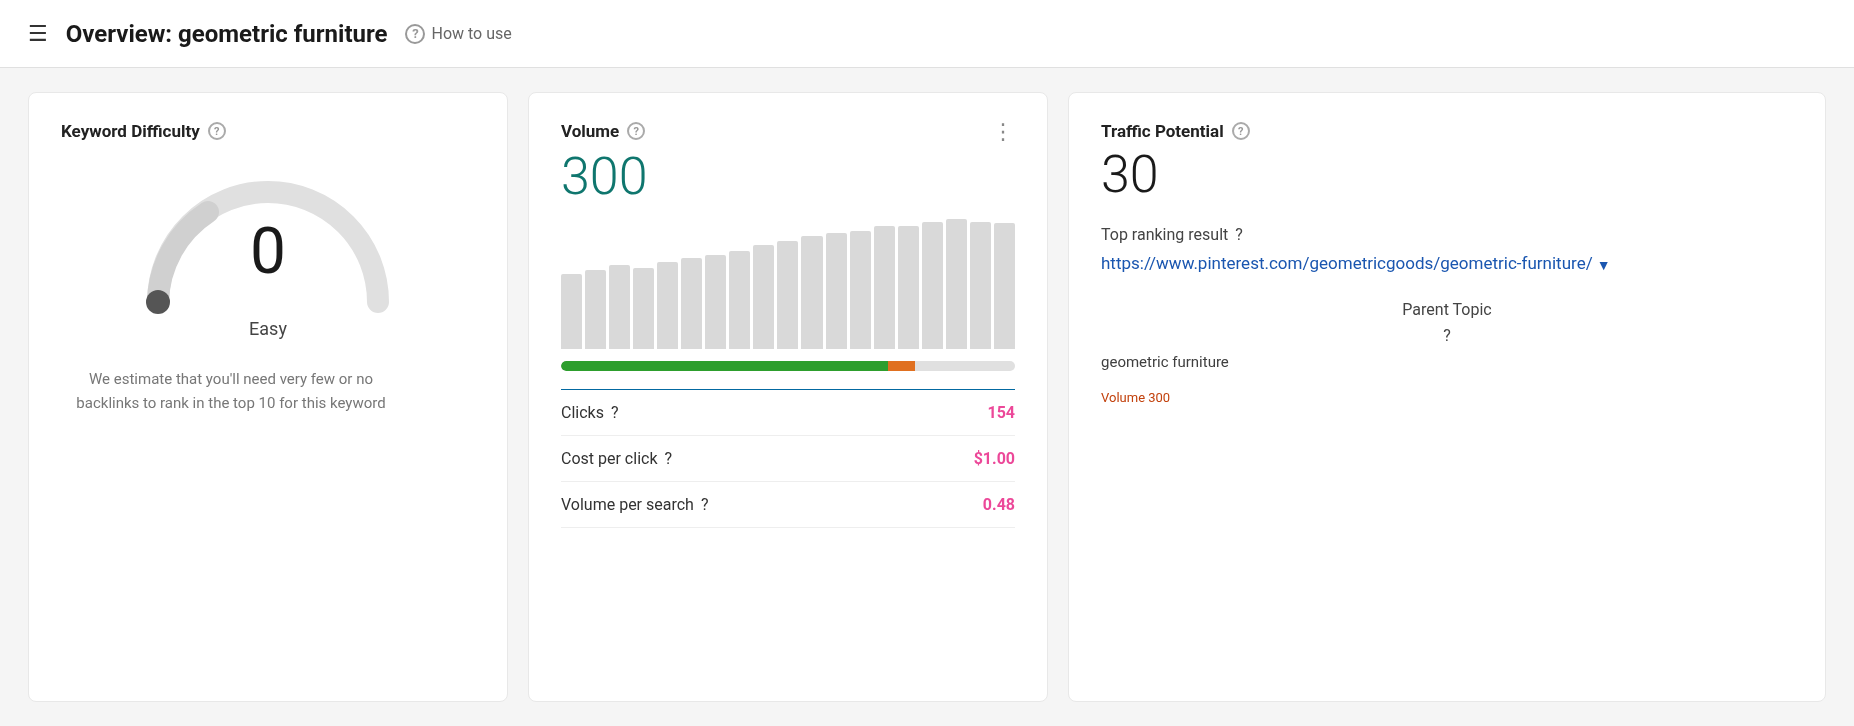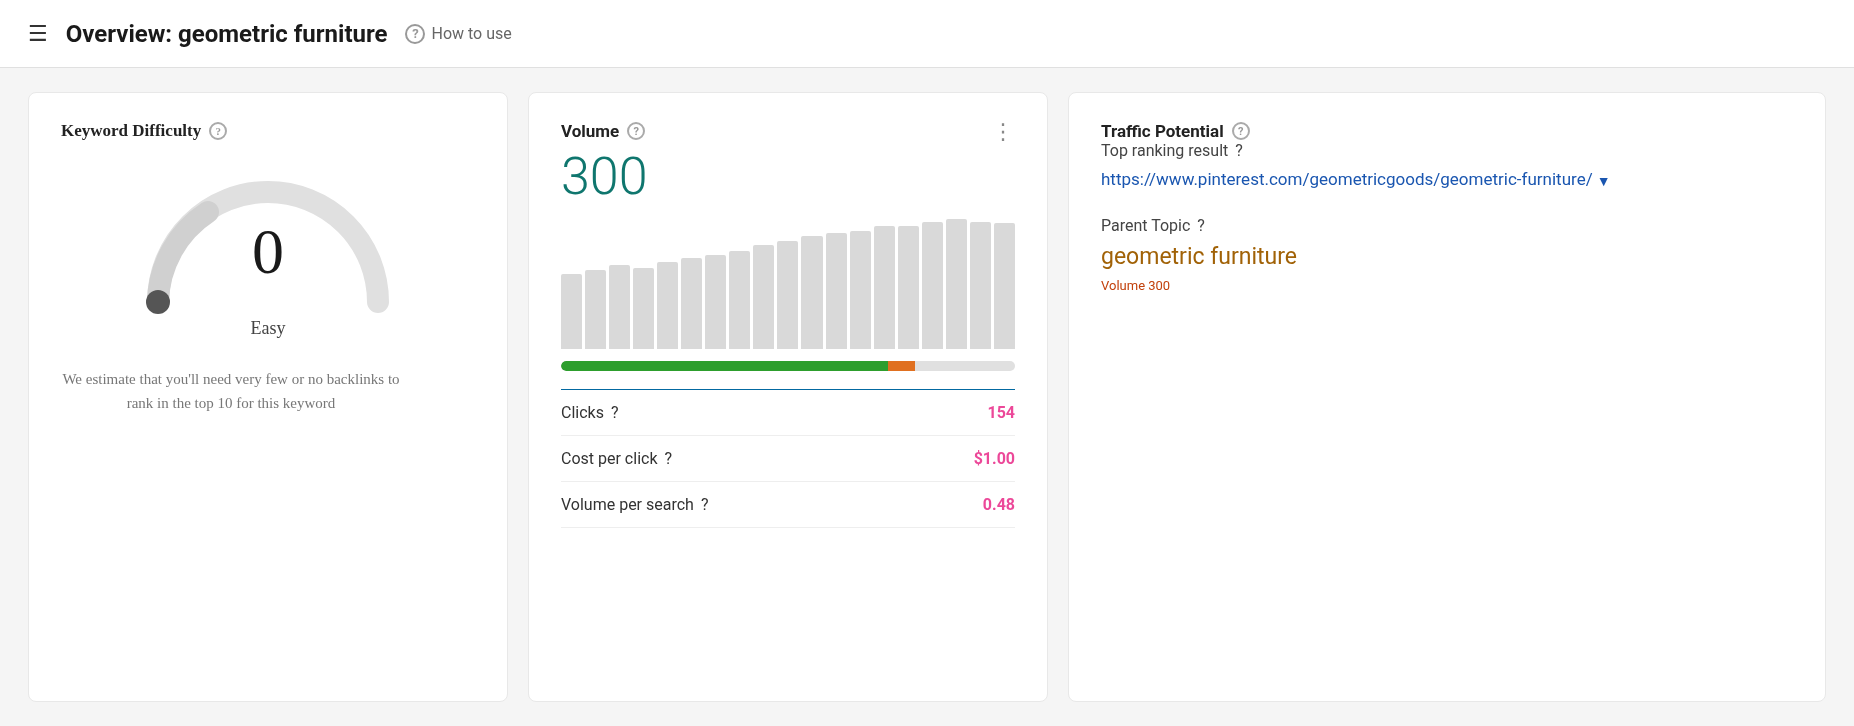--- a/index.html
+++ b/index.html
@@ -82,21 +82,21 @@
       min-height: calc(726px - 68px);
     }
 
     
     .card {
       background: #ffffff;
       border-radius: 8px;
       padding: 28px 32px;
       border: 1px solid #e8e8e8;
     }
-    .card-kd { flex: 0 0 480px; font-family: Liberation Serif, serif; }
+    .card-kd { flex: 0 0 480px; }
     .card-volume { flex: 0 0 520px; }
     .card-traffic { flex: 1; }
 
     .card-label {
       display: flex;
       align-items: center;
       gap: 8px;
       font-size: 17px;
       font-weight: 700;
       color: #222;
@@ -265,28 +265,29 @@
       margin-top: 4px;
       flex-shrink: 0;
     }
     .parent-topic-label {
       display: flex;
       align-items: center;
       gap: 7px;
       font-size: 16px;
       color: #444;
       margin-bottom: 8px;
+      flex-direction: column;
     }
     .parent-topic-link {
-      color: #a16207;
-      font-size: 23px;
+      color: #404040;
+      font-size: 15px;
       text-decoration: none;
       cursor: pointer;
       display: block;
-      margin-bottom: 8px;
+      margin-bottom: 19px;
     }
     .parent-volume {
       font-size: 13px;
       color: #c2410c;
     }
   </style>
 </head>
 <body>
 
 <header class="header">
@@ -383,20 +384,21 @@
           <div class="metric-value">0.48</div>
         </div>
       </div>
   </div>
 
   <div class="card card-traffic">
     <div class="card-label">
       <span>Traffic Potential</span>
       <span class="q-icon">?</span>
     </div>
+    <div class="traffic-number">30</div>
 
     <div class="traffic-section-label">
       <span>Top ranking result</span>
       <span class="q-icon">?</span>
     </div>
     <a class="traffic-link">
       <span>https://www.pinterest.com/geometricgoods/geometric-furniture/</span>
       <span class="dropdown-arrow">▼</span>
     </a>
 

